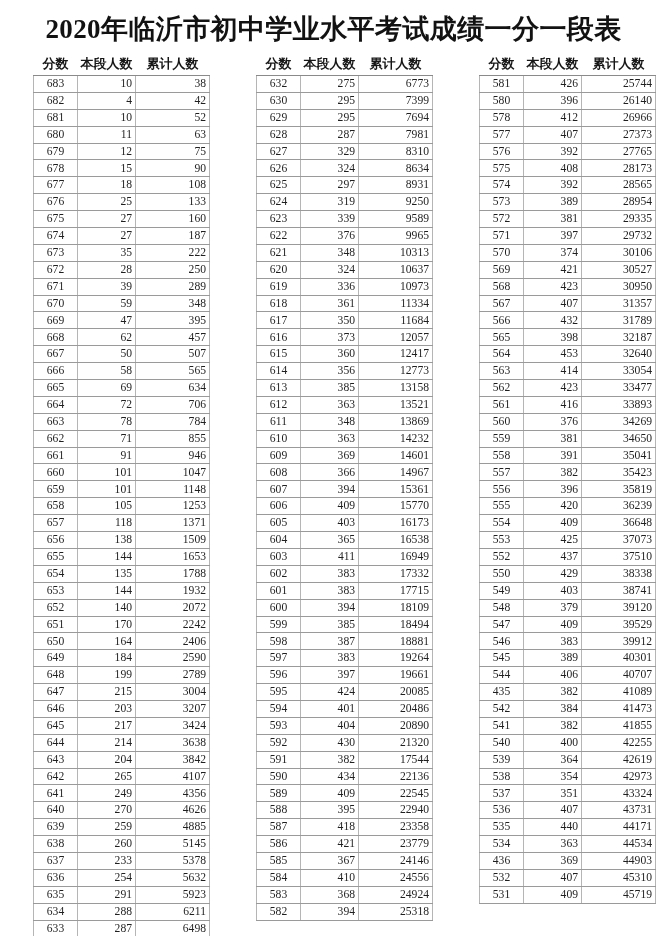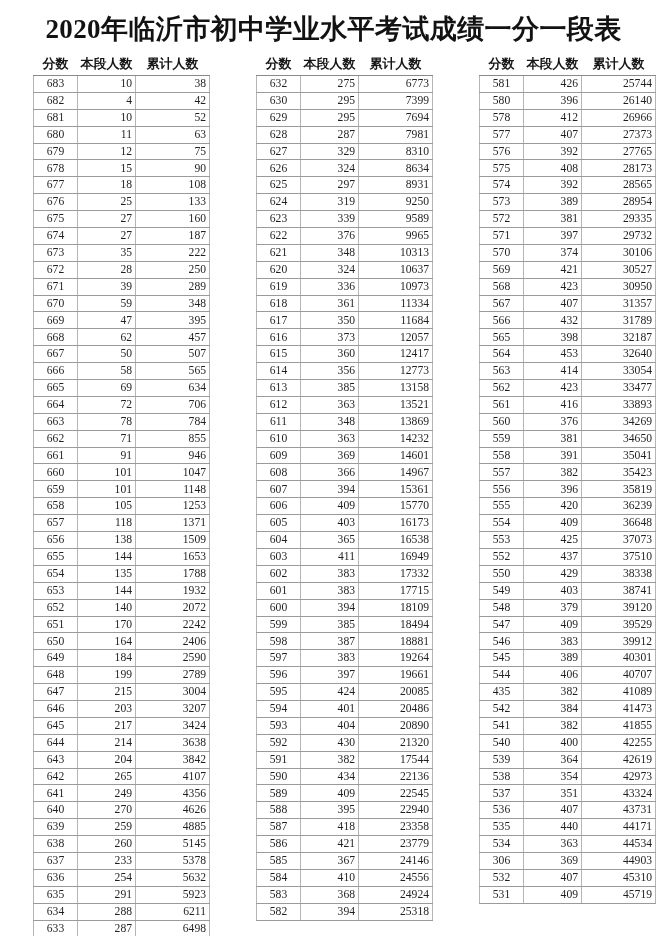--- a/index.html
+++ b/index.html
@@ -905,21 +905,21 @@
             <td class="c-score">535</td>
             <td class="c-seg">440</td>
             <td class="c-cum">44171</td>
           </tr>
           <tr>
             <td class="c-score">534</td>
             <td class="c-seg">363</td>
             <td class="c-cum">44534</td>
           </tr>
           <tr>
-            <td class="c-score">306</td>
+            <td class="c-score">436</td>
             <td class="c-seg">369</td>
             <td class="c-cum">44903</td>
           </tr>
           <tr>
             <td class="c-score">532</td>
             <td class="c-seg">407</td>
             <td class="c-cum">45310</td>
           </tr>
           <tr>
             <td class="c-score">531</td>

